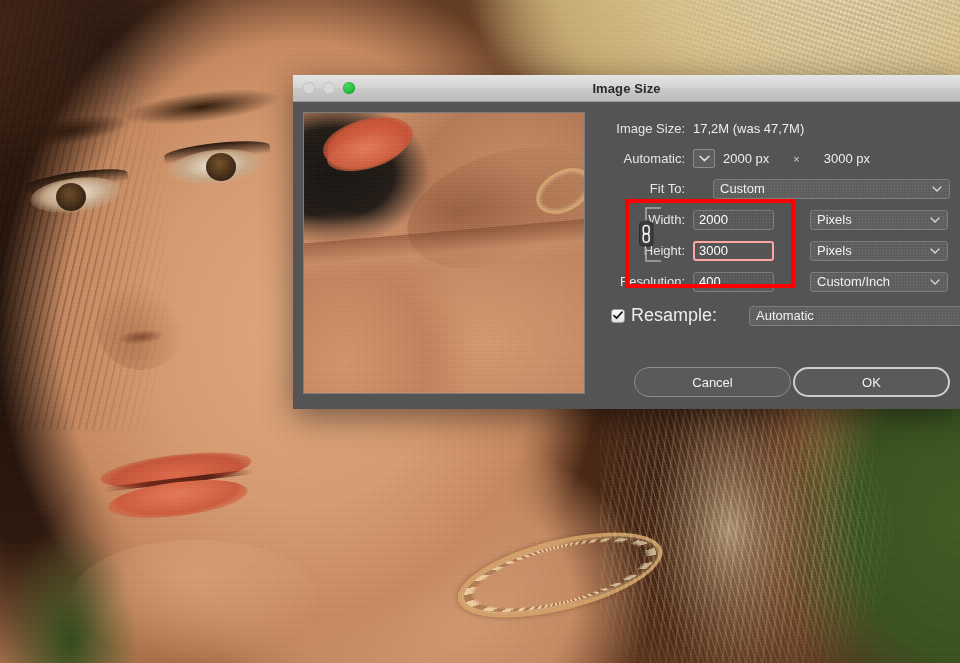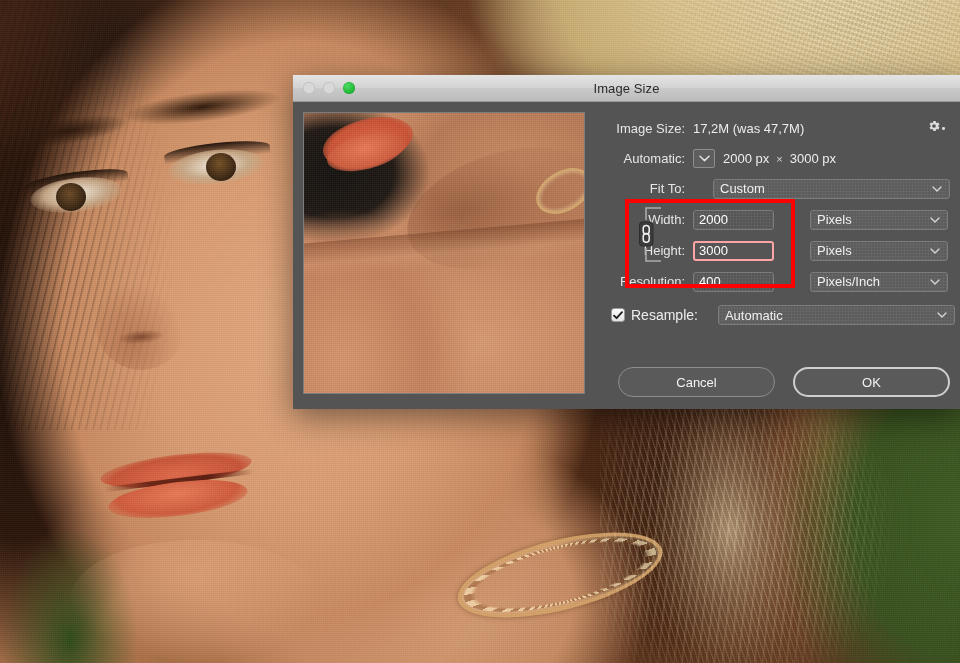--- a/index.html
+++ b/index.html
@@ -170,21 +170,21 @@
     position: relative;
   }
   .lights { display: flex; gap: 8px; padding-left: 10px; }
   .light { width: 12px; height: 12px; border-radius: 50%; }
   .light.close { background: #d8d8d8; box-shadow: inset 0 0 0 .5px rgba(0,0,0,.16); }
   .light.min   { background: #d8d8d8; box-shadow: inset 0 0 0 .5px rgba(0,0,0,.16); }
   .light.max   { background: radial-gradient(circle at 35% 30%, #4cd963 0%, #19b62f 75%, #12a028 100%);
                  box-shadow: inset 0 0 0 .5px rgba(0,0,0,.18); }
   .title-text {
     position: absolute; left: 0; right: 0; text-align: center;
-    font-size: 13px; color: #2b2b2b; font-weight: 400;
+    font-size: 13px; color: #2b2b2b; font-weight: 700;
     letter-spacing: .1px;
   }
 
   .dlg-body { display: flex; height: 307px; padding: 10px; }
 
   
   .preview-wrap {
     width: 282px; height: 282px;
     border: 1px solid #7d7d7d;
     overflow: hidden;
@@ -264,21 +264,21 @@
 
   .chev-box {
     width: 22px; height: 19px;
     border: 1px solid #8d8d8d;
     border-radius: 2px;
     background: #5e5e5e;
     display: flex; align-items: center; justify-content: center;
     margin-right: 8px;
   }
 
-  .dim-val { display: flex; align-items: center; gap: 7px; font-size: 13px; color: #ededed; }
+  .dim-val { display: flex; align-items: center; gap: 24px; font-size: 13px; color: #ededed; }
   .dim-x { color: #d5d5d5; font-size: 11px; }
 
   
   .sel {
     background: #5c5c5c;
     border: 1px solid #7c7c7c;
     border-radius: 3px;
     height: 20px;
     display: flex; align-items: center;
     padding: 0 6px;
@@ -340,27 +340,27 @@
   .cbx {
     width: 14px; height: 14px;
     background: linear-gradient(180deg, #fbfbfb 0%, #e3e3e3 100%);
     border: 1px solid #9b9b9b;
     border-radius: 3px;
     display: flex; align-items: center; justify-content: center;
     margin-right: 6px;
   }
 
   .resample-row { display: flex; align-items: center; margin-top: 13px; padding-left: 4px; }
-  .resample-lbl { color: #ededed; font-size: 14px; margin-right: 0; }
+  .resample-lbl { color: #ededed; font-size: 18px; margin-right: 12px; }
 
   
   .btnbar {
     position: absolute;
     left: 0; right: 10px; bottom: 12px;
-    display: flex; justify-content: flex-end; gap: 18px;
+    display: flex; justify-content: flex-end; gap: 2px;
     padding-left: 300px;
   }
   .btn {
     height: 30px;
     border-radius: 15px;
     border: 1px solid #8e8e8e;
     background: #5a5a5a;
     color: #f2f2f2;
     font-size: 13px;
     display: flex; align-items: center; justify-content: center;
@@ -490,21 +490,21 @@
           </div>
         </div>
 
         <div class="field-row">
           <div class="lbl">Resolution:</div>
           <div class="inp">
             <span>400</span>
           </div>
           <div class="gap"></div>
           <div class="sel sel-unit">
-            <span>Pixels/Inch</span>
+            <span>Custom/Inch</span>
             <svg class="chev" width="10" height="6" viewBox="0 0 10 6">
               <path d="M1 1 5 5 9 1" fill="none" stroke="#d8d8d8" stroke-width="1.3" stroke-linecap="round" stroke-linejoin="round"></path>
             </svg>
           </div>
         </div>
 
         <div class="resample-row">
           <div class="cbx">
             <svg width="10" height="9" viewBox="0 0 10 9">
               <path d="M1 4.6 3.6 7.2 9 1.2" fill="none" stroke="#1d1d1d" stroke-width="1.8" stroke-linecap="round" stroke-linejoin="round"></path>

